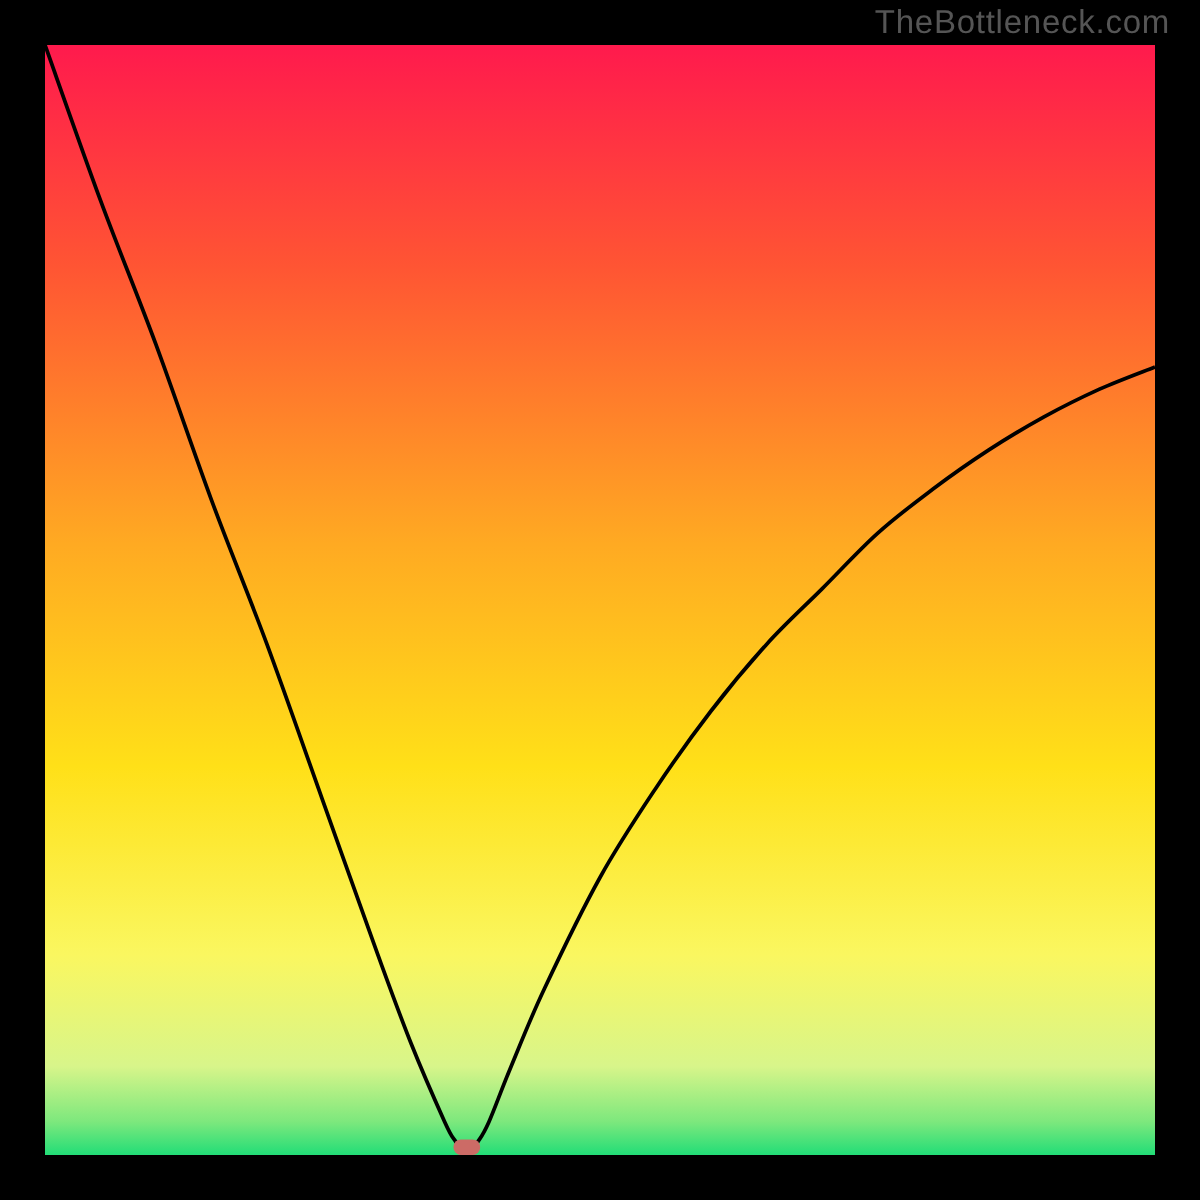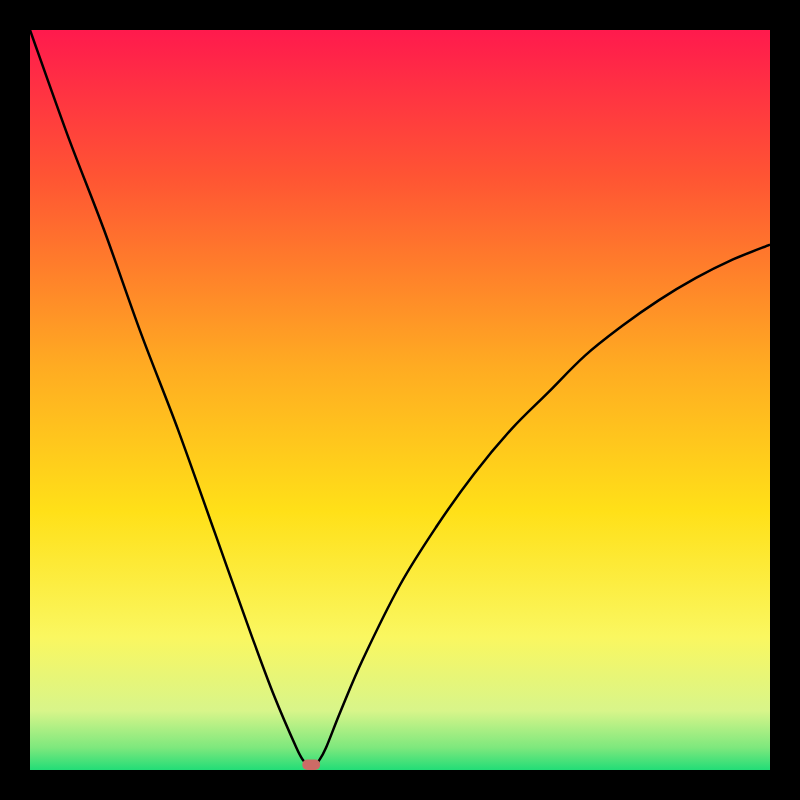--- a/index.html
+++ b/index.html
@@ -32,20 +32,21 @@
     left: 30px;
     top: 30px;
     width: 740px;
     height: 740px;
   }
 </style>
 </head>
 <body>
 <div class="outer">
 
+  <div class="watermark">TheBottleneck.com</div>
 
   <svg class="plot" viewBox="0 0 740 740" preserveAspectRatio="none">
     <defs>
       <linearGradient id="bg-grad" x1="0" y1="0" x2="0" y2="1">
         <stop id="g0" offset="0%" stop-color="#ff1a4d"></stop>
         <stop id="g1" offset="20%" stop-color="#ff5533"></stop>
         <stop id="g2" offset="45%" stop-color="#ffaa22"></stop>
         <stop id="g3" offset="65%" stop-color="#ffe018"></stop>
         <stop id="g4" offset="82%" stop-color="#faf760"></stop>
         <stop id="g5" offset="92%" stop-color="#d8f58a"></stop>

